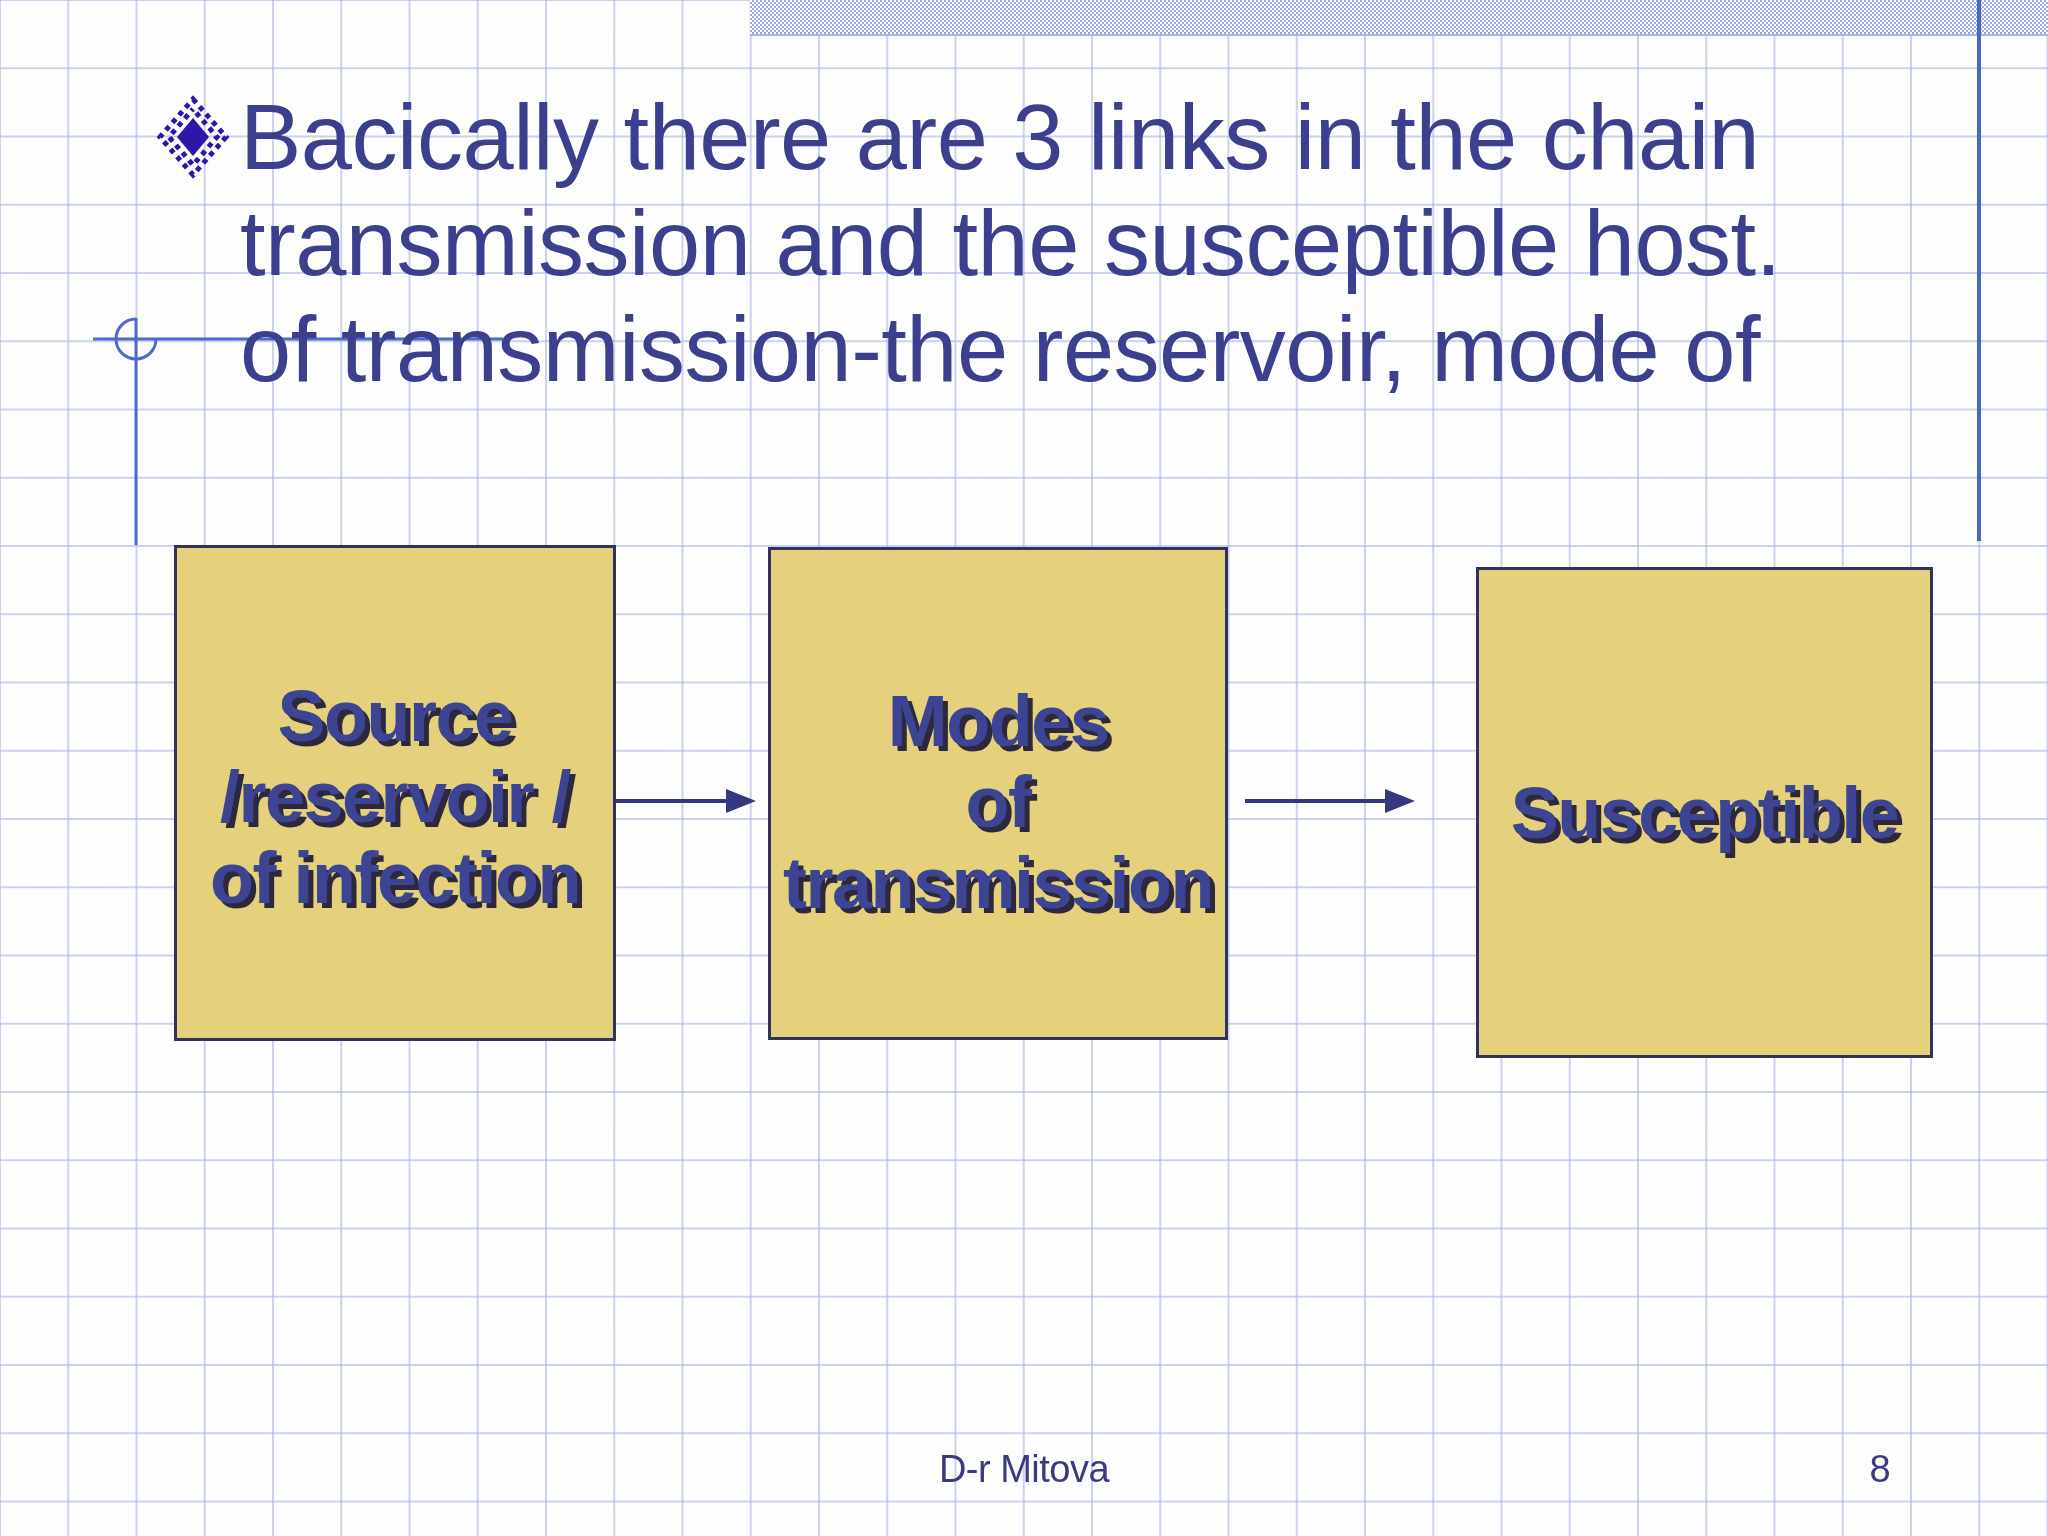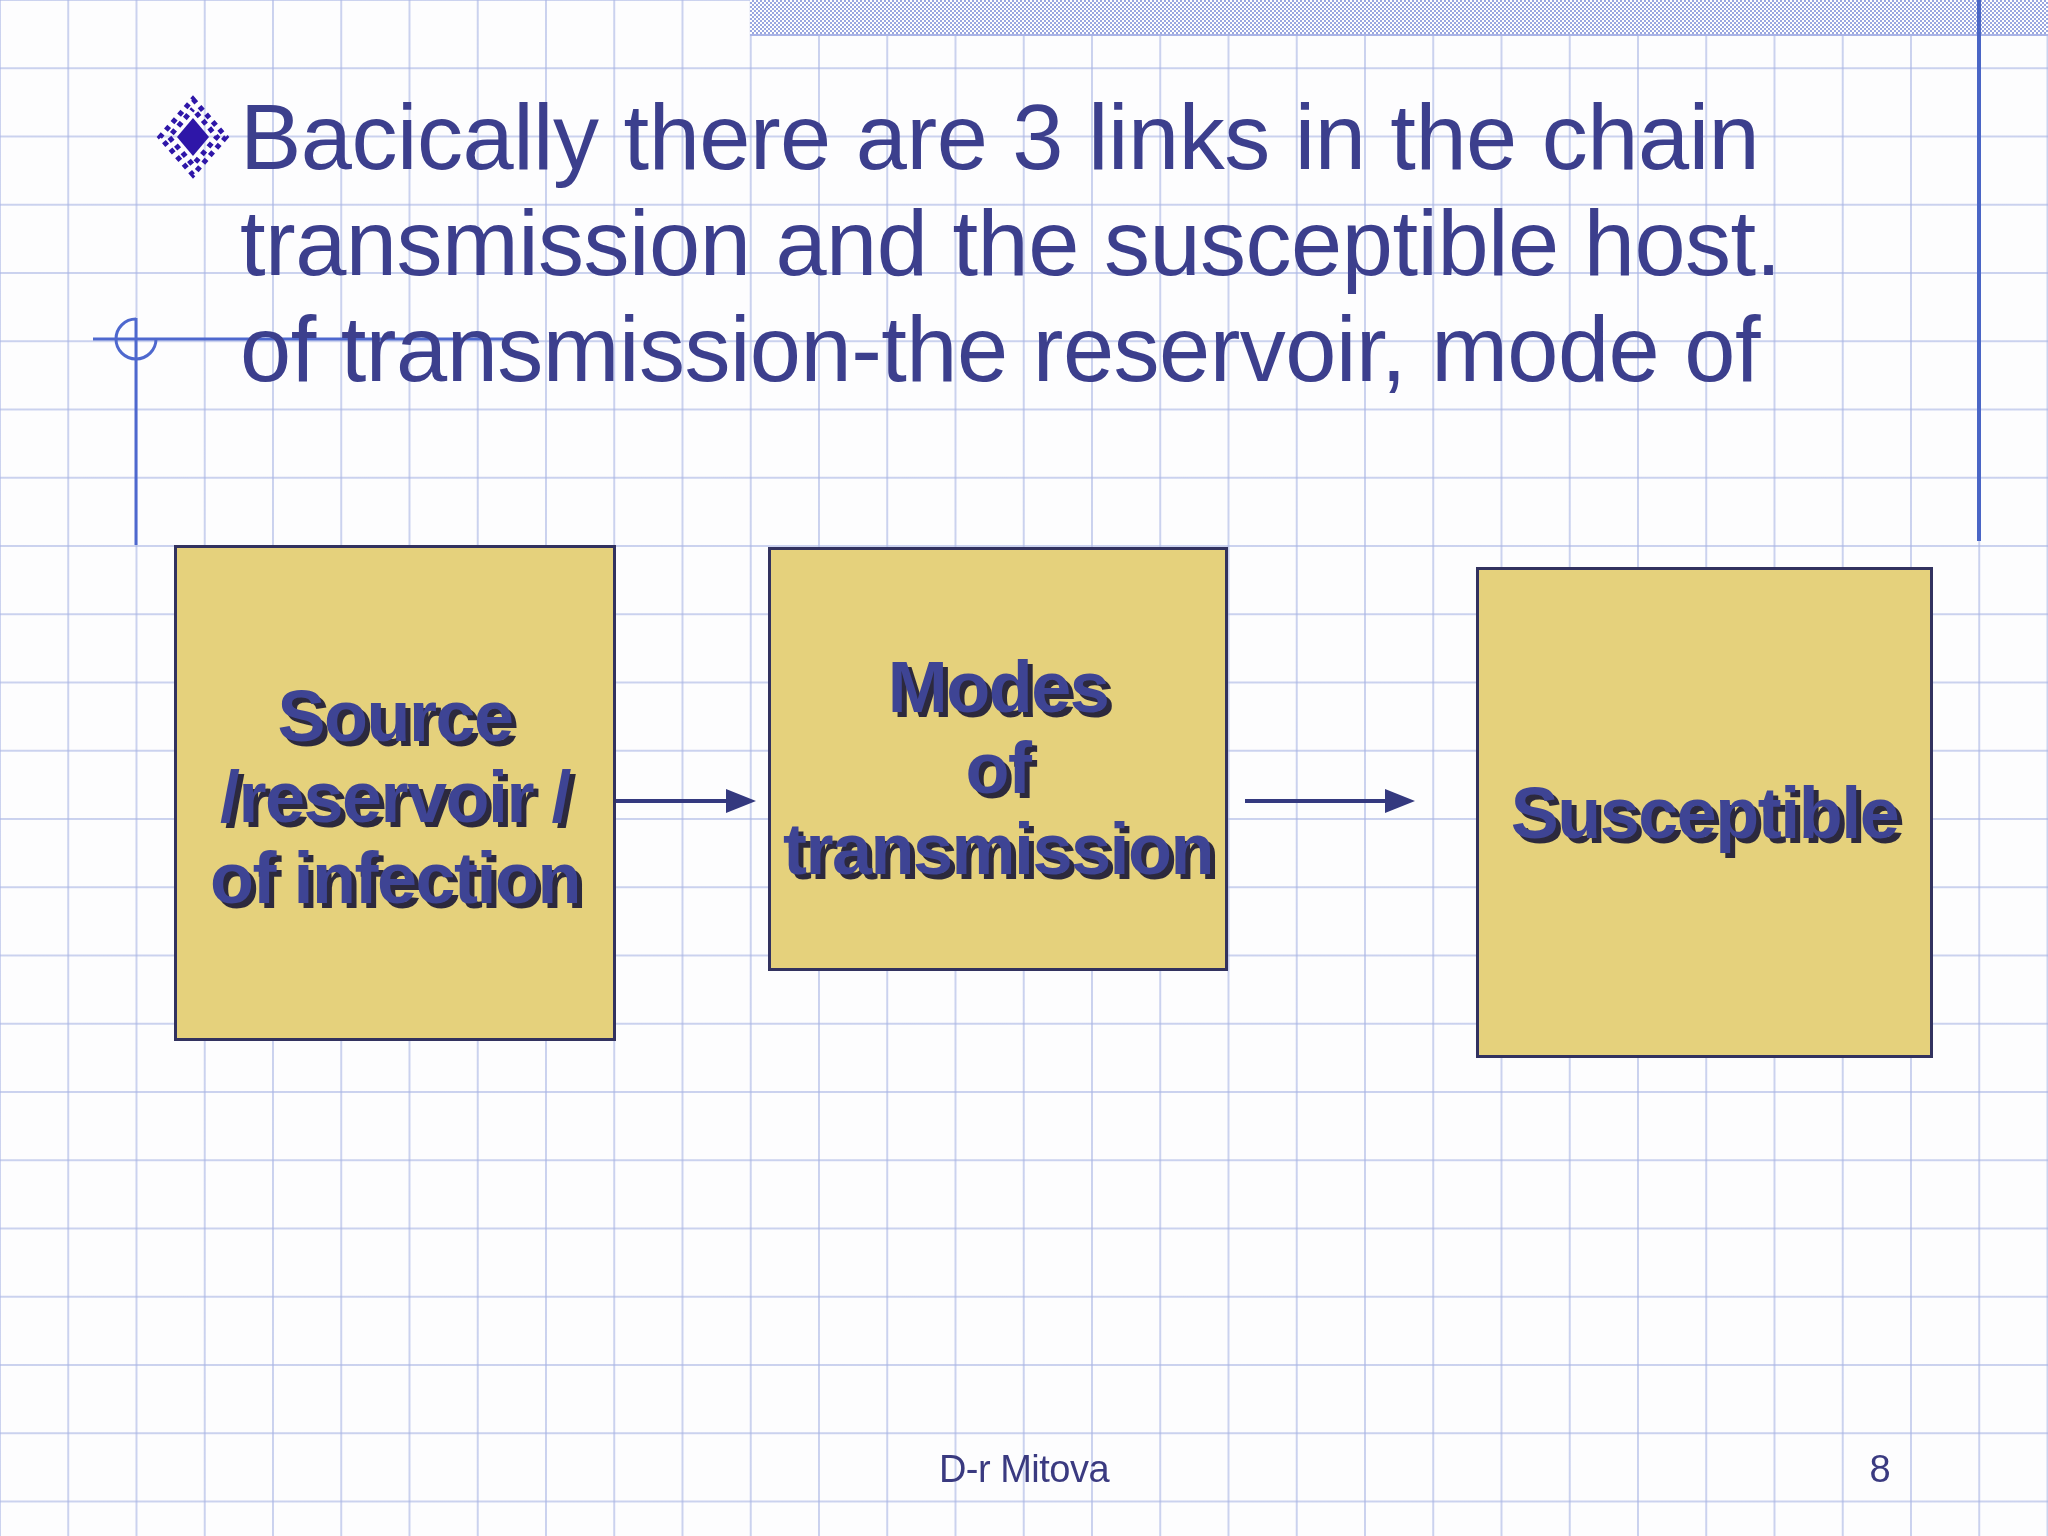--- a/index.html
+++ b/index.html
@@ -35,21 +35,21 @@
   .title .tline{white-space:nowrap;}
 
   
   .dbox{position:absolute;background:#e5d17c;border:3px solid #32325f;
     display:flex;flex-direction:column;justify-content:center;align-items:center;
     color:#3e4494;font-weight:bold;font-size:72px;line-height:81px;
     letter-spacing:-1.5px;text-align:center;
     text-shadow:5px 5px 0 rgba(12,12,50,0.85);}
   .dbox .bline{white-space:nowrap;}
   .box-source{left:138px;top:545px;width:442px;height:496px;padding-top:8px;box-sizing:border-box;margin-left:36px;}
-  .box-modes{left:768px;top:547px;width:460px;height:424px;padding-top:18px;box-sizing:border-box;}
+  .box-modes{left:768px;top:547px;width:460px;height:493px;padding-top:18px;box-sizing:border-box;}
   .box-host{left:1435px;top:567px;width:457px;height:491px;line-height:88px;box-sizing:border-box;margin-left:41px;}
 
   
   .footer-author{position:absolute;left:0;top:1448px;width:2048px;text-align:center;
     font-size:38px;color:#3a3a80;letter-spacing:-0.5px;}
   .page-number{position:absolute;left:1840px;top:1448px;width:80px;text-align:center;
     font-size:38px;color:#3a3a80;}
 </style>
 </head>
 <body>

